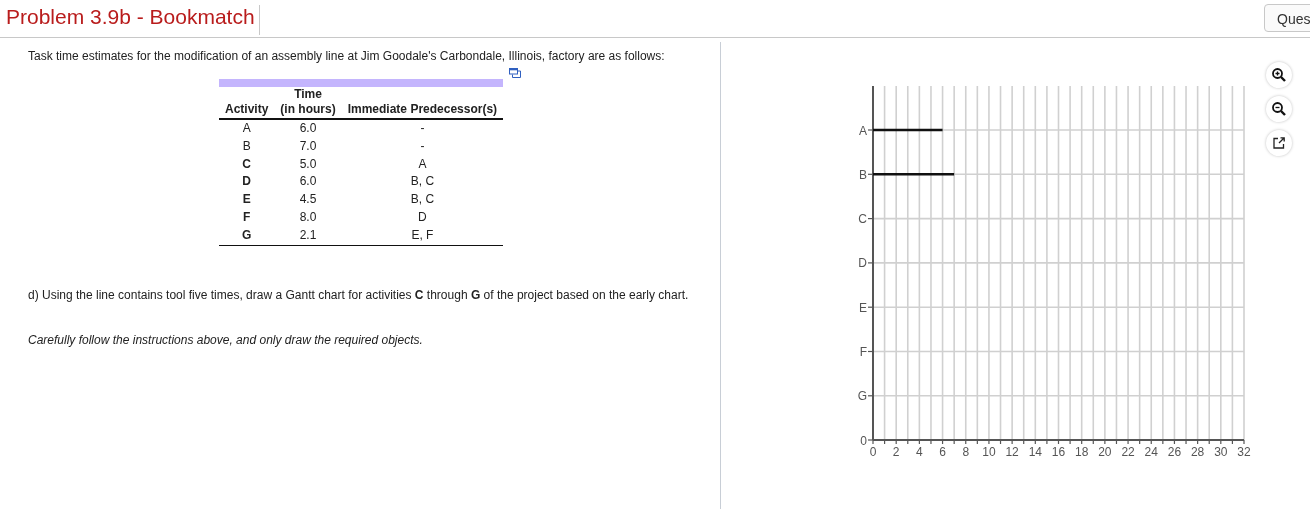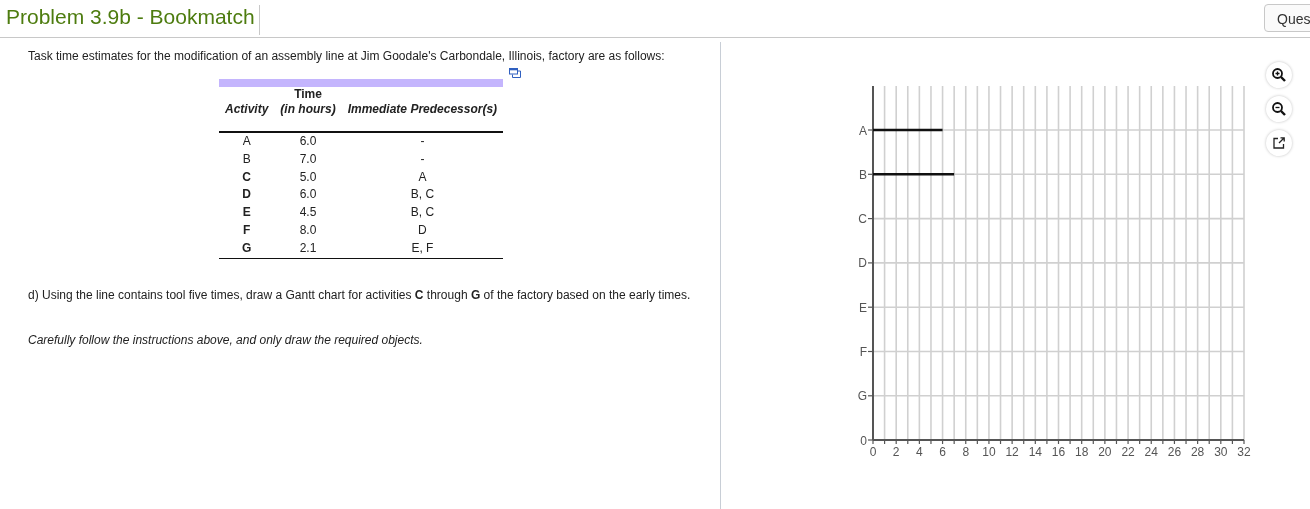--- a/index.html
+++ b/index.html
@@ -1,26 +1,26 @@
 <!DOCTYPE html>
 <html><head>
 <meta charset="utf-8">
 <style>
   html, body { margin: 0; padding: 0; background: #fff; }
   body { width: 1310px; height: 509px; position: relative; overflow: hidden; font-family: "Liberation Sans", sans-serif; color: #222; }
   .header { position: absolute; left: 0; top: 0; width: 1310px; height: 37px; border-bottom: 1px solid #c8c8c8; }
-  .title { position: absolute; left: 6px; top: 5px; font-size: 21px; color: #4d7c0f; padding-right: 4px; height: 30px; border-right: 1px solid #c8c8c8; }
+  .title { position: absolute; left: 6px; top: 5px; font-size: 21px; color: #b91c1c; padding-right: 4px; height: 30px; border-right: 1px solid #c8c8c8; }
   .ques-btn { position: absolute; left: 1264px; top: 4px; width: 60px; height: 28px; border: 1px solid #c8c8c8; border-radius: 4px; background: #fafafa; font-size: 14px; line-height: 28px; padding-left: 12px; color: #333; box-sizing: border-box; }
   .left { position: absolute; left: 0; top: 38px; width: 720px; height: 471px; margin-left: 12px; }
   .divider { position: absolute; left: 720px; top: 42px; width: 1px; height: 467px; background: #c8ced6; }
   .intro { position: absolute; left: 16px; top: 11px; font-size: 12px; }
   .expand-icon { position: absolute; left: 497px; top: 30px; width: 12px; height: 10px; }
   table.data { position: absolute; left: 207px; top: 41px; border-collapse: collapse; font-size: 12px; border-top: 8px solid #c4b5fd; border-bottom: 1.5px solid #111; }
   table.data th { font-weight: bold; padding: 0 6px; line-height: 15px; vertical-align: bottom; }
-  table.data thead tr:last-child th { border-bottom: 2px solid #111; padding-bottom: 14px; font-style: italic; }
+  table.data thead tr:last-child th { border-bottom: 2px solid #111; padding-bottom: 1px; }
   table.data td { text-align: center; line-height: 17.8px; padding: 0 6px; }
   table.data td.act { font-weight: normal; }
   table.data td.act.b { font-weight: bold; }
   .p { position: absolute; left: 16px; font-size: 12px; }
   .p1 { top: 221px; font-style: italic; }
   .p2 { top: 250px; width: 690px; line-height: 15px; }
   .p3 { top: 295px; font-style: italic; text-align: center; }
   .chart { position: absolute; left: 840px; top: 80px; }
   .side-tools { position: absolute; left: 1266px; top: 62px; }
   .tool { width: 26px; height: 26px; border-radius: 50%; background: #fff; box-shadow: 0 0 3px rgba(0,0,0,0.25); margin-bottom: 8px; display: flex; align-items: center; justify-content: center; }
@@ -86,21 +86,21 @@
           <td>D</td>
         </tr>
         <tr>
           <td class="act b">G</td>
           <td>2.1</td>
           <td>E, F</td>
         </tr>
       </tbody>
   </table>
 
-  <div class="p p2"><span>d) Using the line contains tool five times, draw a Gantt chart for activities </span><b>C</b><span> through </span><b>G</b><span> of the factory based on the early times.</span></div>
+  <div class="p p2"><span>d) Using the line contains tool five times, draw a Gantt chart for activities </span><b>C</b><span> through </span><b>G</b><span> of the project based on the early chart.</span></div>
   <div class="p p3">Carefully follow the instructions above, and only draw the required objects.</div>
 </div>
 
 <div class="divider"></div>
 
 <svg class="chart" id="chart" width="420" height="390" viewBox="0 0 420 390">
     <line x1="44.59375" y1="6" x2="44.59375" y2="360" stroke="#d0d0d0" stroke-width="1.6"></line>
     <line x1="56.1875" y1="6" x2="56.1875" y2="360" stroke="#d0d0d0" stroke-width="1.6"></line>
     <line x1="67.78125" y1="6" x2="67.78125" y2="360" stroke="#d0d0d0" stroke-width="1.6"></line>
     <line x1="79.375" y1="6" x2="79.375" y2="360" stroke="#d0d0d0" stroke-width="1.6"></line>

